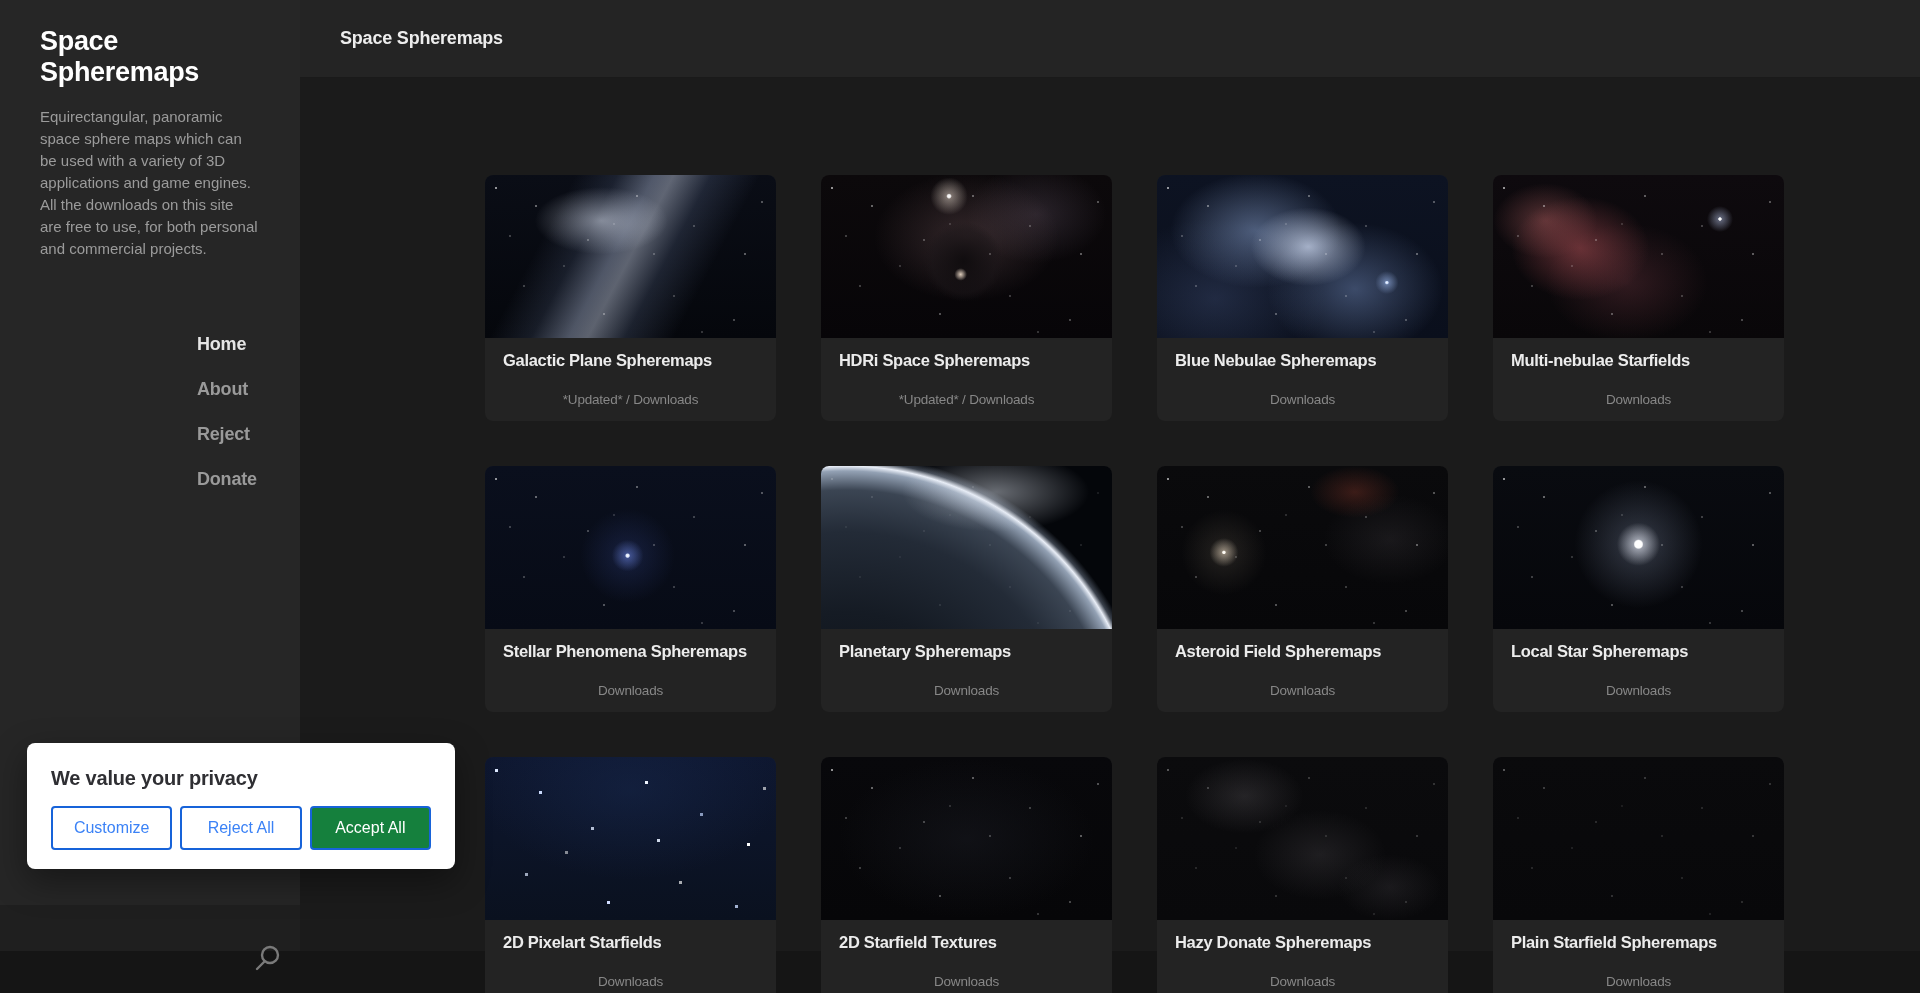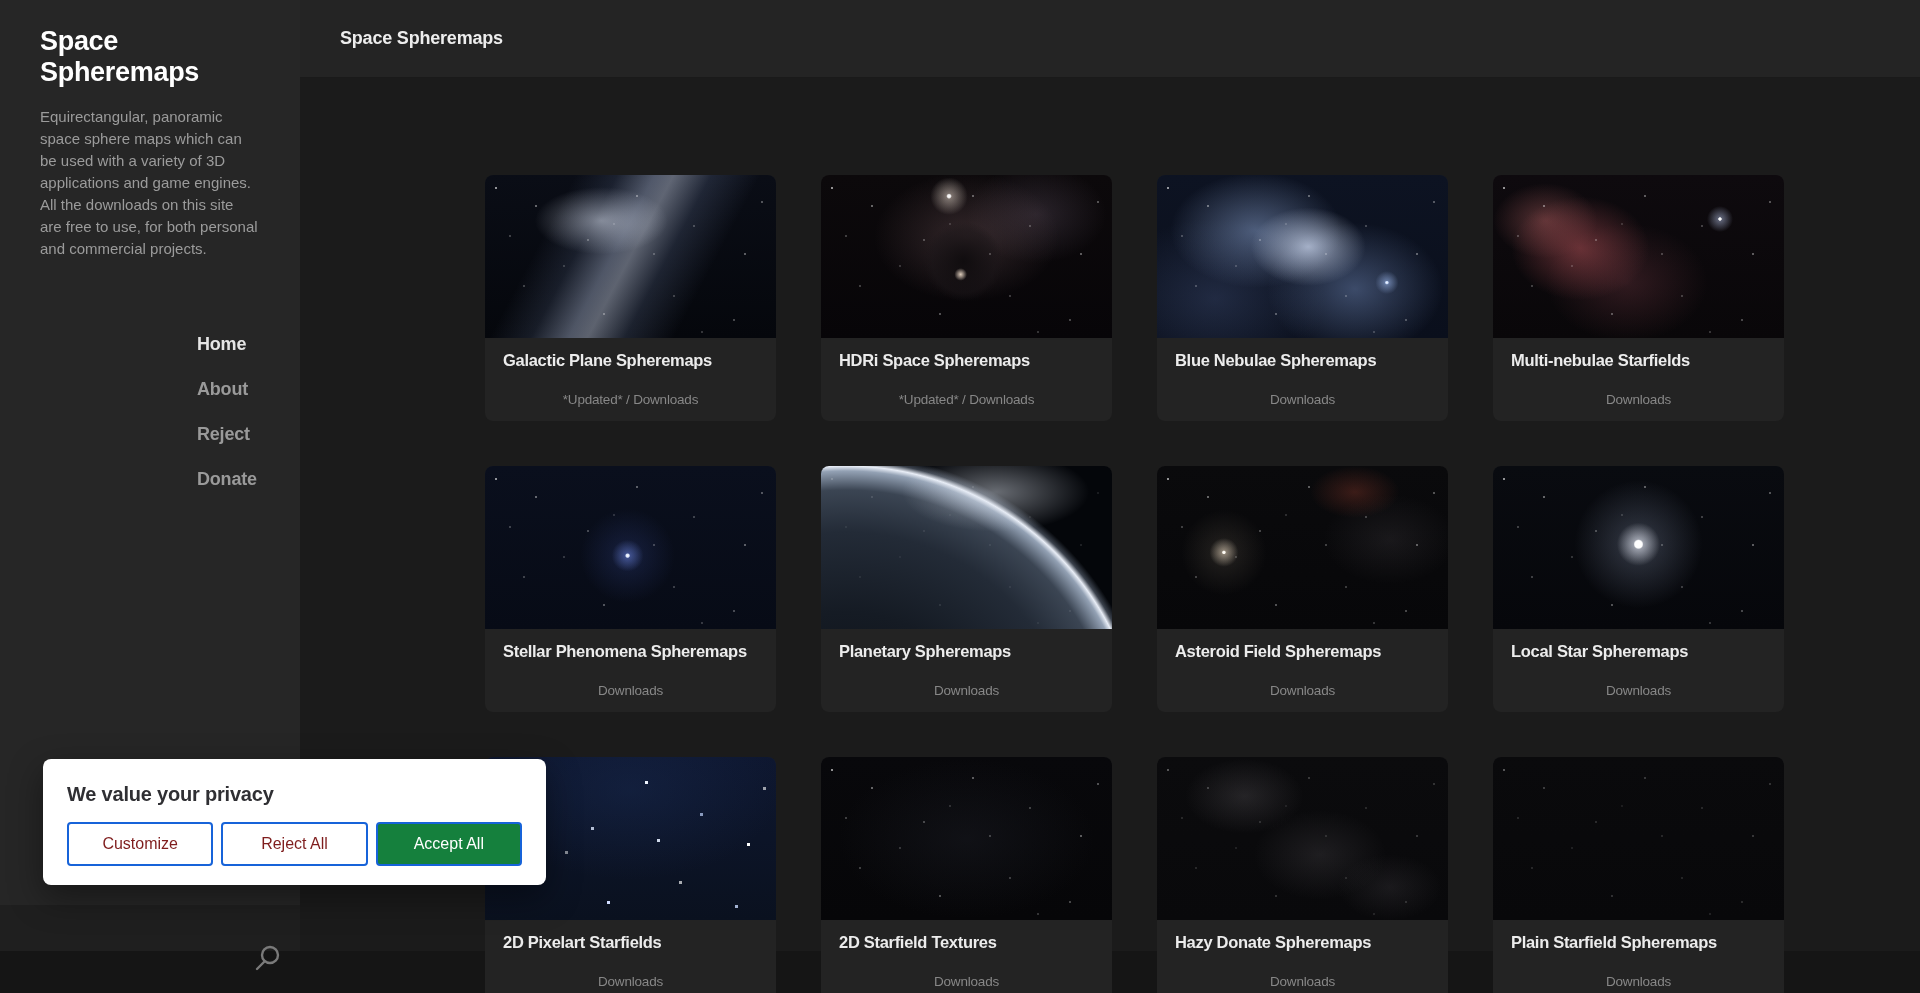--- a/index.html
+++ b/index.html
@@ -164,35 +164,34 @@
 
   
   .search-fab {
     position:absolute; left:250px; top:940px; width:36px; height:36px;
     z-index:2; cursor:pointer; color:#7a7a7a;
     display:flex; align-items:center; justify-content:center;
   }
 
   
   .cookie {
-    position:absolute; left:43px; top:743px; width:503px;
+    position:absolute; left:27px; top:743px; width:428px;
     background:#ffffff; border-radius:8px; z-index:10;
     padding:24px 24px 19px 24px;
     box-shadow:0 12px 34px rgba(0,0,0,.4);
-    margin-top:16px;
   }
   .cookie h2 { color:#2f2f33; font-size:20px; font-weight:bold; letter-spacing:-0.2px; }
   .cookie p  { margin-top:15px; color:#3d3d42; font-size:15px; line-height:24px; }
   .cookie-btns { margin-top:16px; display:flex; gap:8px; }
   .cookie-btn {
     flex:1; height:44px; border-radius:4px; font-size:16px; font-weight:400;
     font-family:"Liberation Sans", sans-serif; cursor:pointer;
     display:flex; align-items:center; justify-content:center;
   }
-  .cookie-btn.outline { background:#ffffff; border:2px solid #1763d9; color:#7f1d1d; }
+  .cookie-btn.outline { background:#ffffff; border:2px solid #1763d9; color:#3b82f6; }
   .cookie-btn.filled  { background:#15803d; border:2px solid #1763d9; color:#ffffff; }
 </style>
 </head>
 <body>
 
 <aside class="sidebar">
   <h1>Space Spheremaps</h1>
   <p class="tagline">Equirectangular, panoramic space sphere maps which can be used with a variety of 3D applications and game engines. All the downloads on this site are free to use, for both personal and commercial projects.</p>
   <nav class="side-nav" id="side-nav">
       <a class="nav-link active">Home</a>

